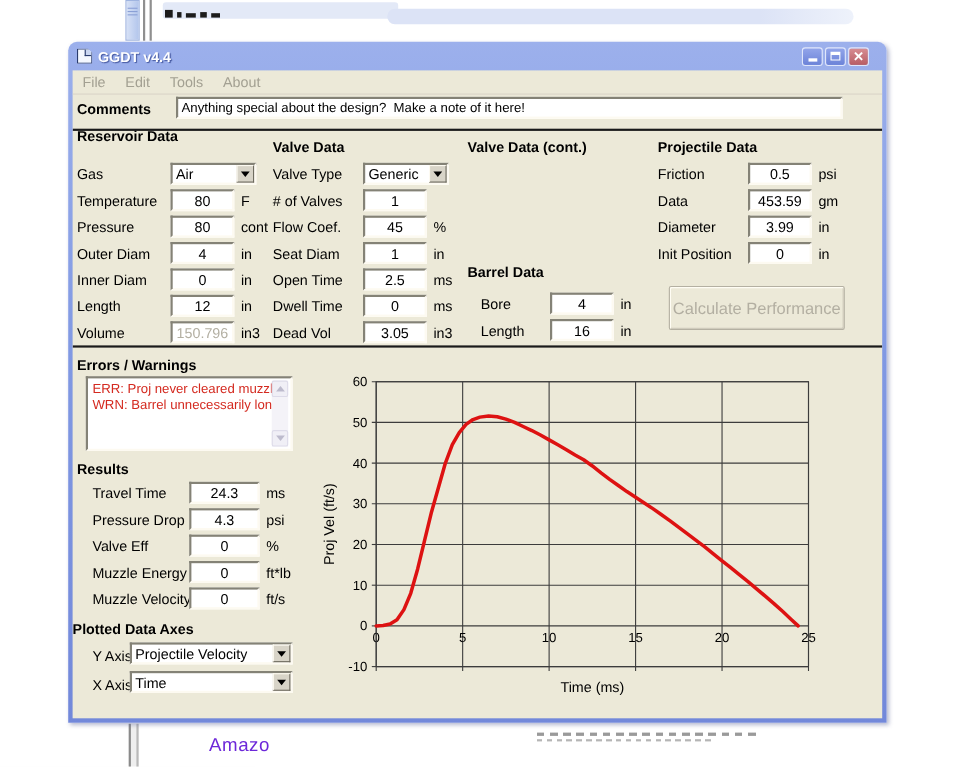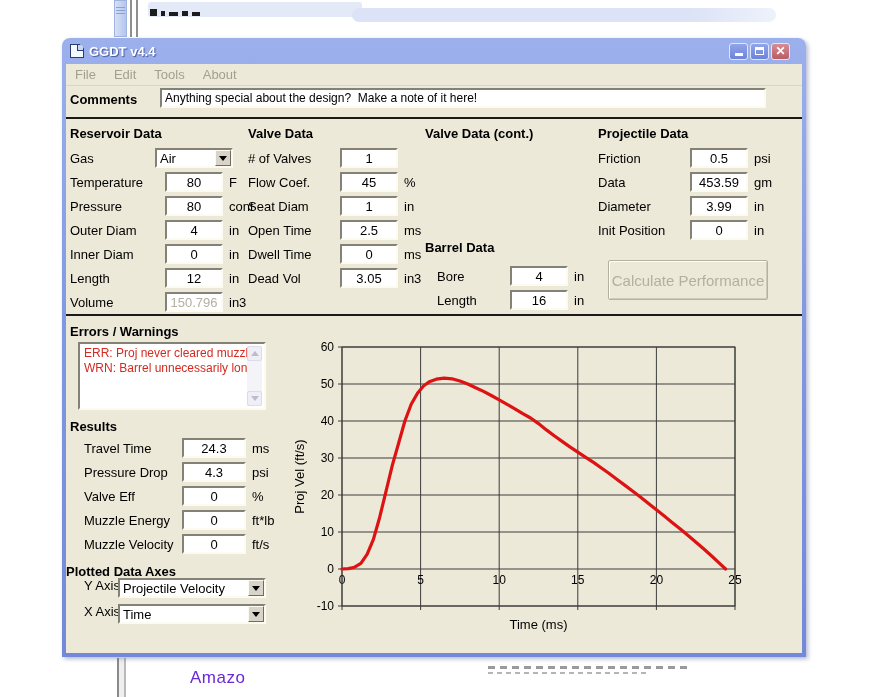--- a/index.html
+++ b/index.html
@@ -55,21 +55,21 @@
 
   .menubar { position:absolute; left:0; top:0; width:100%; height:22px; display:flex;
              align-items:center; border-bottom:1px solid #d9d5c7; }
   .menu-item { padding:0 9px; font-size:13px; color:#a3a092; }
   .hdg  { position:absolute; font-size:13px; font-weight:bold; color:#000; white-space:nowrap; }
   .divider { position:absolute; left:0; width:100%; height:2px; background:#1a1a1a; }
 
   .sunken { background:#fff; border:2px solid; border-color:#848276 #fdfaf1 #fdfaf1 #848276; }
   .tfield { width:58px; height:20px; background:#fff; border:2px solid;
             border-color:#848276 #fdfaf1 #fdfaf1 #848276; text-align:center;
-            font-family:"Liberation Sans",sans-serif; font-size:13px; color:#000; padding:0;margin-left:10px; }
+            font-family:"Liberation Sans",sans-serif; font-size:13px; color:#000; padding:0; }
   .tfield.dis { color:#b3afa2; }
   .frow { display:flex; align-items:center; height:24px; }
   .flabel { font-size:13px; color:#000; white-space:nowrap; }
   .funit { font-size:13px; color:#000; margin-left:6px; white-space:nowrap; }
 
   .combo { display:flex; align-items:center; height:20px; background:#fff; border:2px solid;
            border-color:#848276 #fdfaf1 #fdfaf1 #848276; }
   .combo-sm { width:78px; } .combo-lg { width:148px; }
   .combo-text { font-size:13px; padding-left:3px; white-space:nowrap; overflow:hidden; }
   .combo-btn { margin-left:auto; width:16px; height:16px; background:#d8d4c8;
@@ -93,21 +93,21 @@
   .errbox { position:absolute; left:12px; top:278px; width:188px; height:68px;
             padding:2px 20px 2px 4px; font-size:12px; line-height:15px; color:#d42a20;
             white-space:nowrap; overflow:hidden; }
   .errbox .sb { position:absolute; right:2px; top:2px; bottom:2px; width:15px; background:#f4f3f8; }
   .sb-btn { position:absolute; left:0; width:15px; height:15px; background:#f0eff6;
             border:1px solid #dddbe9; border-radius:2px; display:flex; align-items:center; justify-content:center; }
   .sb-up { top:0; } .sb-dn { bottom:0; }
   .sb-tri-up { width:0;height:0;border:4px solid transparent;border-bottom:5px solid #bdbbcd;margin-top:-4px; }
   .sb-tri-dn { width:0;height:0;border:4px solid transparent;border-top:5px solid #bdbbcd;margin-top:4px; }
 
-  .axisrow { position:absolute; display:flex; align-items:flex-start; }
+  .axisrow { position:absolute; display:flex; align-items:flex-end; }
   .axisrow .flabel { width:34px; }
 
   #chart-wrap { position:absolute; left:224px; top:276px; width:476px; height:300px; }
   svg text { font-family:"Liberation Sans",sans-serif; fill:#000; }
 </style>
 </head>
 <body>
 
 <div class="screen">
 
@@ -157,21 +157,21 @@
         <span class="menu-item">Edit</span>
         <span class="menu-item">Tools</span>
         <span class="menu-item">About</span>
       </div>
 
       <span class="hdg" style="left:4px;top:28px">Comments</span>
       <input class="sunken" style="position: absolute; left: 94px; top: 24px; width: 606px; height: 20px; font-size: 12px; font-family: &quot;Liberation Sans&quot;, sans-serif; padding: 0px 3px;" value="Anything special about the design?  Make a note of it here!">
 
       <div class="divider" style="top:53px"></div>
 
-      <span class="hdg" style="left:4px;top:62px">Reservoir Data</span>
+      <span class="hdg" style="left:4px;top:52px">Reservoir Data</span>
       <span class="hdg" style="left:182px;top:62px">Valve Data</span>
       <span class="hdg" style="left:359px;top:62px">Valve Data (cont.)</span>
       <span class="hdg" style="left:532px;top:62px">Projectile Data</span>
       <span class="hdg" style="left:359px;top:176px">Barrel Data</span>
 
       <div class="colblock" id="reservoir-rows">
           <div class="frow">
             <span class="flabel">Gas</span>
             <span class="combo combo-sm">
               <span class="combo-text">Air</span>
@@ -206,20 +206,30 @@
             <input class="tfield" readonly="" value="12" style="">
             <span class="funit">in</span>
           </div>
           <div class="frow">
             <span class="flabel">Volume</span>
             <input class="tfield dis" readonly="" value="150.796" style="">
             <span class="funit">in3</span>
           </div>
         </div>
       <div class="colblock" id="valve-rows">
+          <div class="frow">
+            <span class="flabel">Valve Type</span>
+            <span class="combo combo-sm">
+              <span class="combo-text">Generic</span>
+              <span class="combo-btn">
+                <span class="tri"></span>
+              </span>
+            </span>
+            <span class="funit"></span>
+          </div>
           <div class="frow">
             <span class="flabel"># of Valves</span>
             <input class="tfield" readonly="" value="1" style="">
             <span class="funit"></span>
           </div>
           <div class="frow">
             <span class="flabel">Flow Coef.</span>
             <input class="tfield" readonly="" value="45" style="">
             <span class="funit">%</span>
           </div>

